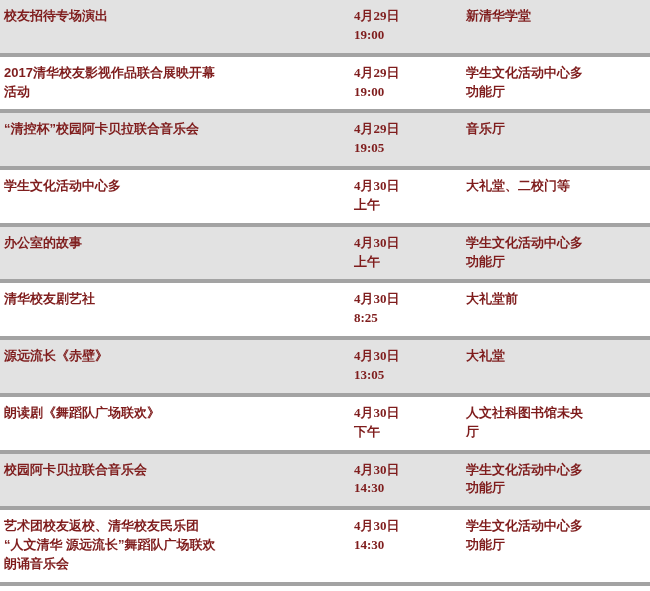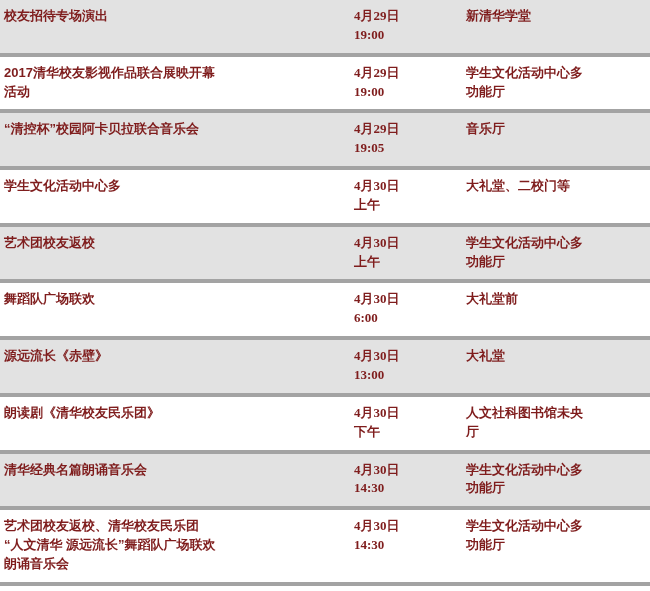--- a/index.html
+++ b/index.html
@@ -110,75 +110,75 @@
         <span class="date-line">4月30日</span>
         <span class="date-line">上午</span>
       </td>
       <td class="col-venue">
         <span class="venue-text">大礼堂、二校门等</span>
       </td>
     </tr>
 
     <tr class="row-shaded">
       <td class="col-event">
-        <span class="event-line">艺术团校友返校</span>
+        <span class="event-line">办公室的故事</span>
       </td>
       <td class="col-date">
         <span class="date-line">4月30日</span>
         <span class="date-line">上午</span>
       </td>
       <td class="col-venue">
         <span class="venue-text">学生文化活动中心多</span>
         <span class="venue-text">功能厅</span>
       </td>
     </tr>
 
     <tr class="row-plain">
       <td class="col-event">
-        <span class="event-line">舞蹈队广场联欢</span>
-      </td>
-      <td class="col-date">
-        <span class="date-line">4月30日</span>
-        <span class="date-line">6:00</span>
+        <span class="event-line">清华校友剧艺社</span>
+      </td>
+      <td class="col-date">
+        <span class="date-line">4月30日</span>
+        <span class="date-line">8:25</span>
       </td>
       <td class="col-venue">
         <span class="venue-text">大礼堂前</span>
       </td>
     </tr>
 
     <tr class="row-shaded">
       <td class="col-event">
         <span class="event-line">源远流长《赤壁》</span>
       </td>
       <td class="col-date">
         <span class="date-line">4月30日</span>
-        <span class="date-line">13:00</span>
+        <span class="date-line">13:05</span>
       </td>
       <td class="col-venue">
         <span class="venue-text">大礼堂</span>
       </td>
     </tr>
 
     <tr class="row-plain">
       <td class="col-event">
-        <span class="event-line">朗读剧《清华校友民乐团》</span>
+        <span class="event-line">朗读剧《舞蹈队广场联欢》</span>
       </td>
       <td class="col-date">
         <span class="date-line">4月30日</span>
         <span class="date-line">下午</span>
       </td>
       <td class="col-venue">
         <span class="venue-text">人文社科图书馆未央</span>
         <span class="venue-text">厅</span>
       </td>
     </tr>
 
     <tr class="row-shaded">
       <td class="col-event">
-        <span class="event-line">清华经典名篇朗诵音乐会</span>
+        <span class="event-line">校园阿卡贝拉联合音乐会</span>
       </td>
       <td class="col-date">
         <span class="date-line">4月30日</span>
         <span class="date-line">14:30</span>
       </td>
       <td class="col-venue">
         <span class="venue-text">学生文化活动中心多</span>
         <span class="venue-text">功能厅</span>
       </td>
     </tr>

